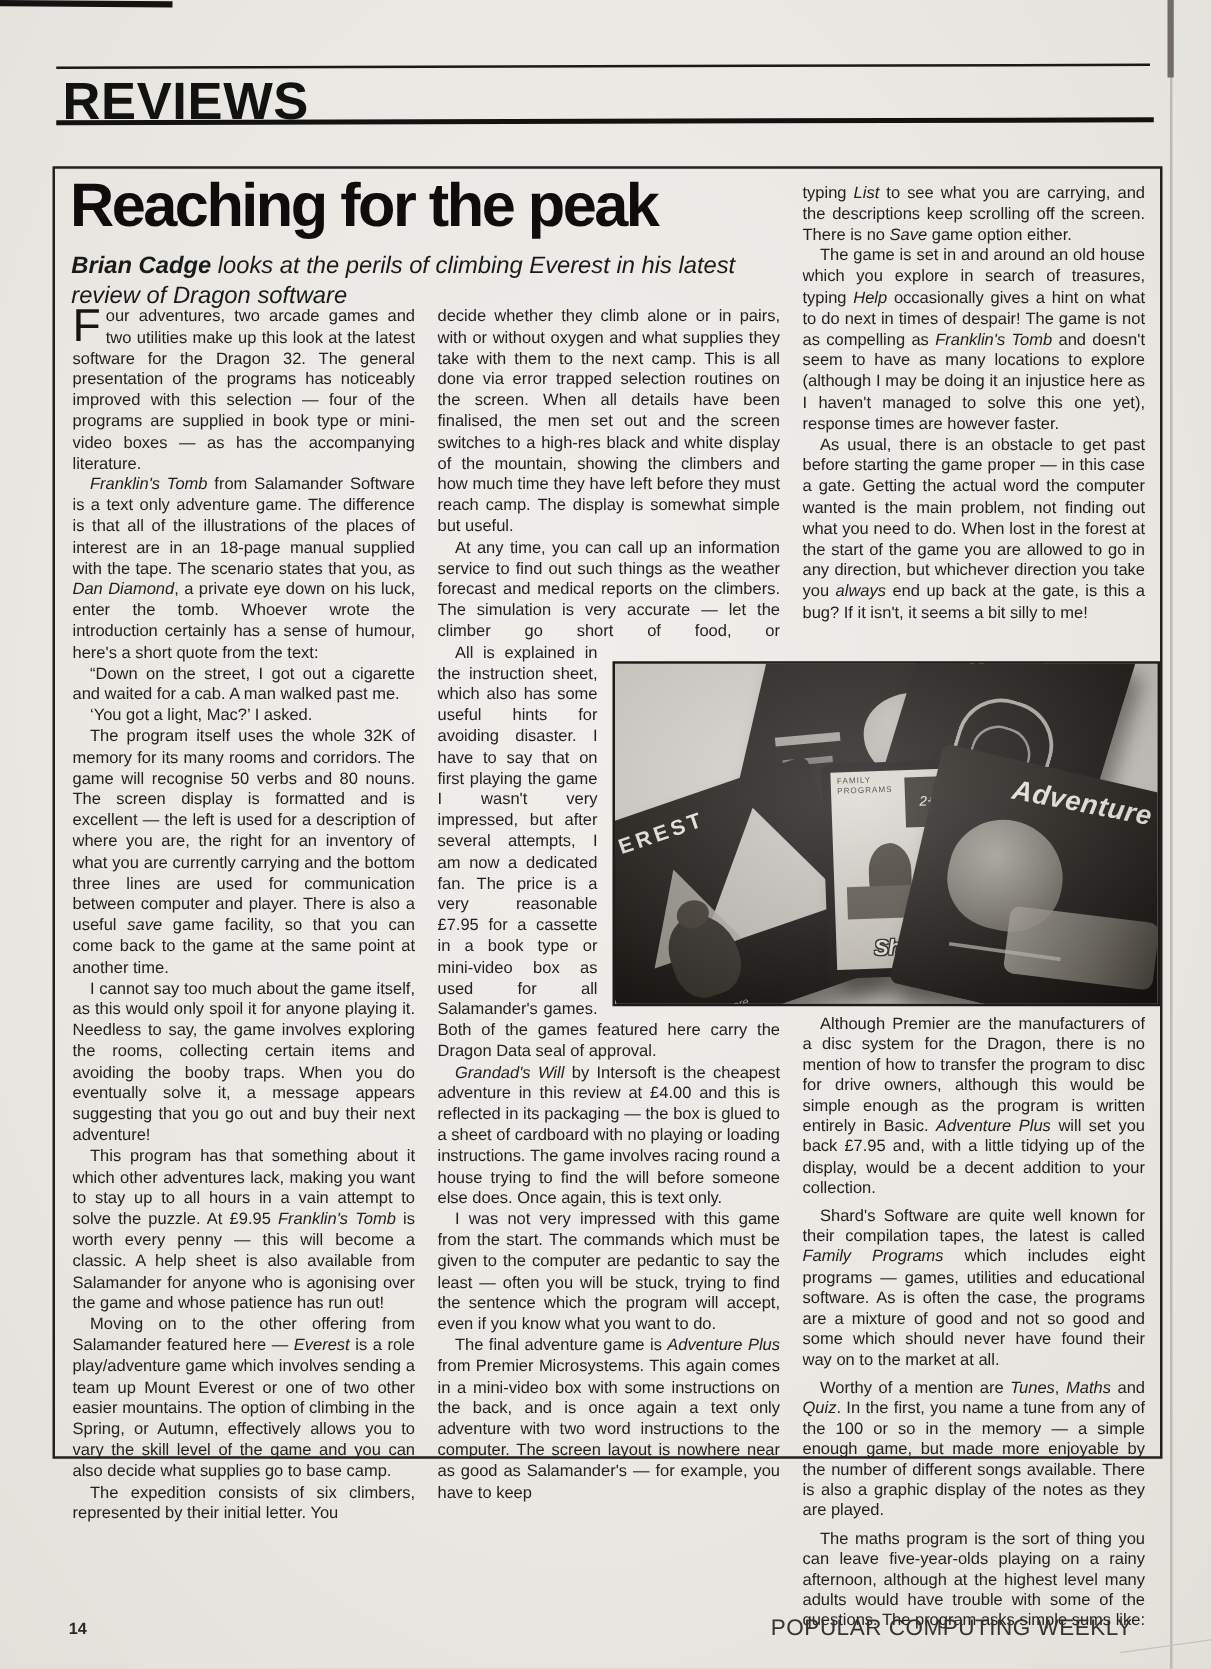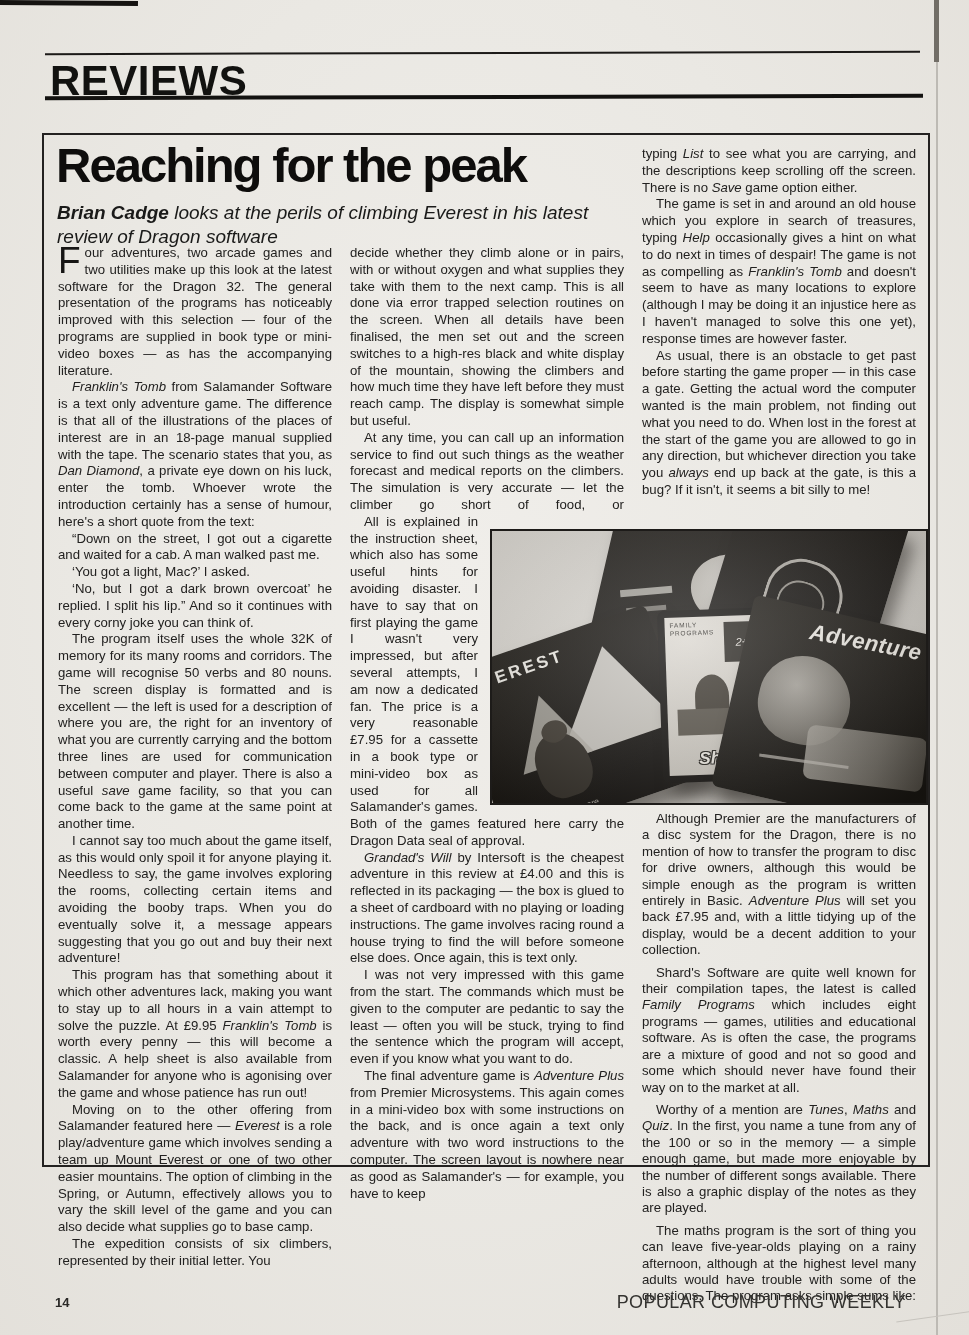--- a/index.html
+++ b/index.html
@@ -120,21 +120,20 @@
 
     <div class="article-title">Reaching for the peak</div>
 
     <div class="byline"><b>Brian Cadge</b><span> looks at the perils of climbing Everest in his latest review of Dragon software</span></div>
 
     <div class="col col-1">
         <p class="noindent"><span class="dropcap">F</span><span>our adventures, two arcade games and two utilities make up this look at the latest software for the Dragon 32. The general presentation of the programs has noticeably improved with this selection — four of the programs are supplied in book type or mini-video boxes — as has the accompanying literature.</span></p>
         <p><i>Franklin's Tomb</i><span> from Salamander Software is a text only adventure game. The difference is that all of the illustrations of the places of interest are in an 18-page manual supplied with the tape. The scenario states that you, as </span><i>Dan Diamond</i><span>, a private eye down on his luck, enter the tomb. Whoever wrote the introduction certainly has a sense of humour, here's a short quote from the text:</span></p>
         <p><span>“Down on the street, I got out a cigarette and waited for a cab. A man walked past me.</span></p>
         <p><span>‘You got a light, Mac?’ I asked.</span></p>
-        <p><span>‘No, but I got a dark brown overcoat’ he replied. I split his lip.” And so it continues with every corny joke you can think of.</span></p>
         <p><span>The program itself uses the whole 32K of memory for its many rooms and corridors. The game will recognise 50 verbs and 80 nouns. The screen display is formatted and is excellent — the left is used for a description of where you are, the right for an inventory of what you are currently carrying and the bottom three lines are used for communication between computer and player. There is also a useful </span><i>save</i><span> game facility, so that you can come back to the game at the same point at another time.</span></p>
         <p><span>I cannot say too much about the game itself, as this would only spoil it for anyone playing it. Needless to say, the game involves exploring the rooms, collecting certain items and avoiding the booby traps. When you do eventually solve it, a message appears suggesting that you go out and buy their next adventure!</span></p>
         <p><span>This program has that something about it which other adventures lack, making you want to stay up to all hours in a vain attempt to solve the puzzle. At £9.95 </span><i>Franklin's Tomb</i><span> is worth every penny — this will become a classic. A help sheet is also available from Salamander for anyone who is agonising over the game and whose patience has run out!</span></p>
         <p><span>Moving on to the other offering from Salamander featured here — </span><i>Everest</i><span> is a role play/adventure game which involves sending a team up Mount Everest or one of two other easier mountains. The option of climbing in the Spring, or Autumn, effectively allows you to vary the skill level of the game and you can also decide what supplies go to base camp.</span></p>
         <p><span>The expedition consists of six climbers, represented by their initial letter. You</span></p>
       </div>
     <div class="col col-2">
         <p class="noindent"><span>decide whether they climb alone or in pairs, with or without oxygen and what supplies they take with them to the next camp. This is all done via error trapped selection routines on the screen. When all details have been finalised, the men set out and the screen switches to a high-res black and white display of the mountain, showing the climbers and how much time they have left before they must reach camp. The display is somewhat simple but useful.</span></p>
         <p class="jlast"><span>At any time, you can call up an information service to find out such things as the weather forecast and medical reports on the climbers. The simulation is very accurate — let the climber go short of food, or</span></p>
         <p class="noindent"><span class="photo-spacer"></span></p>

